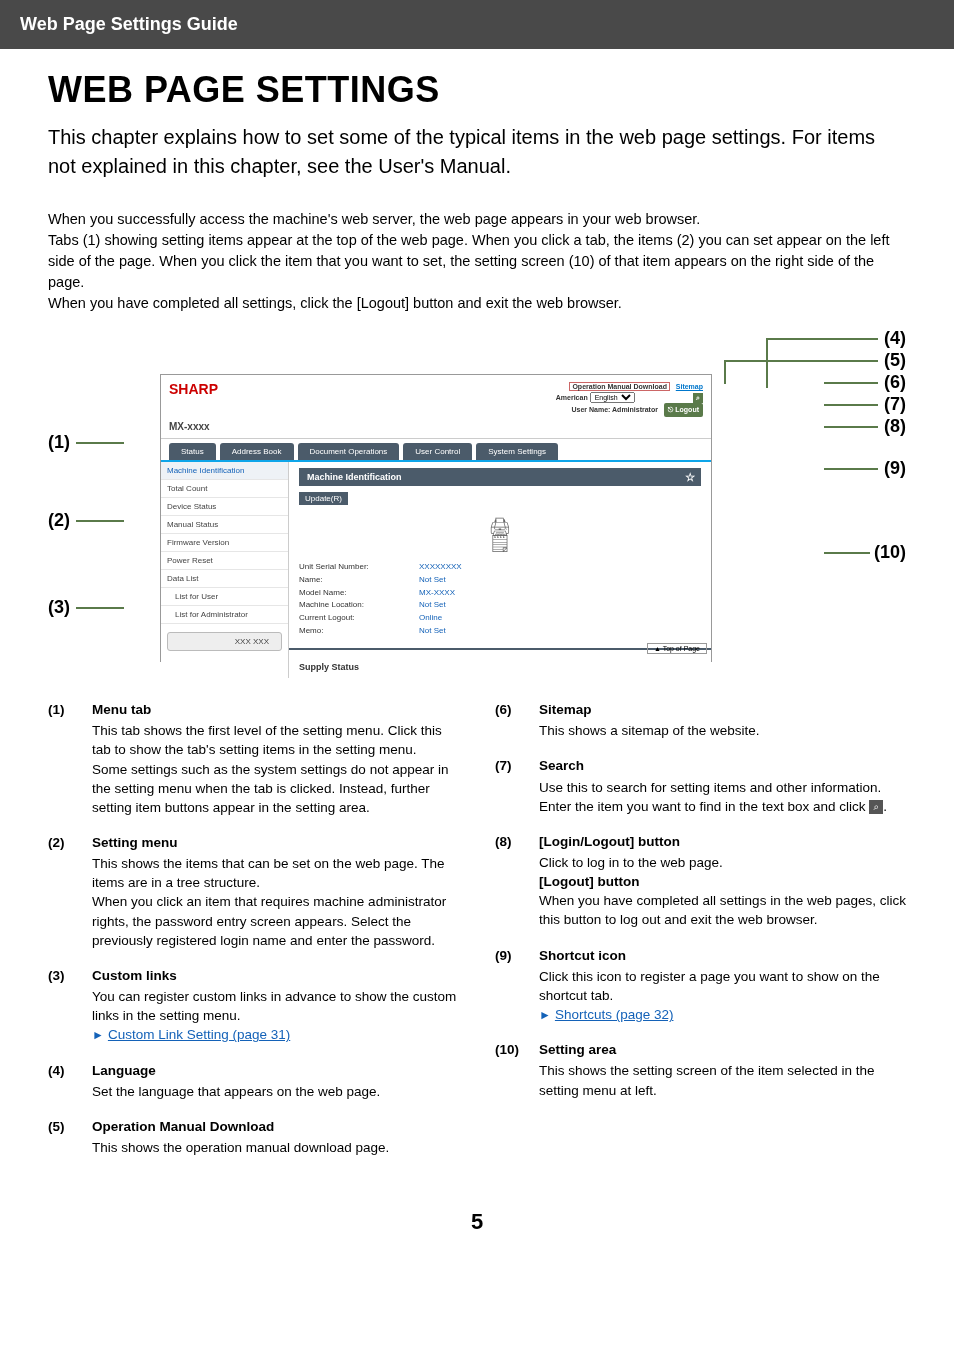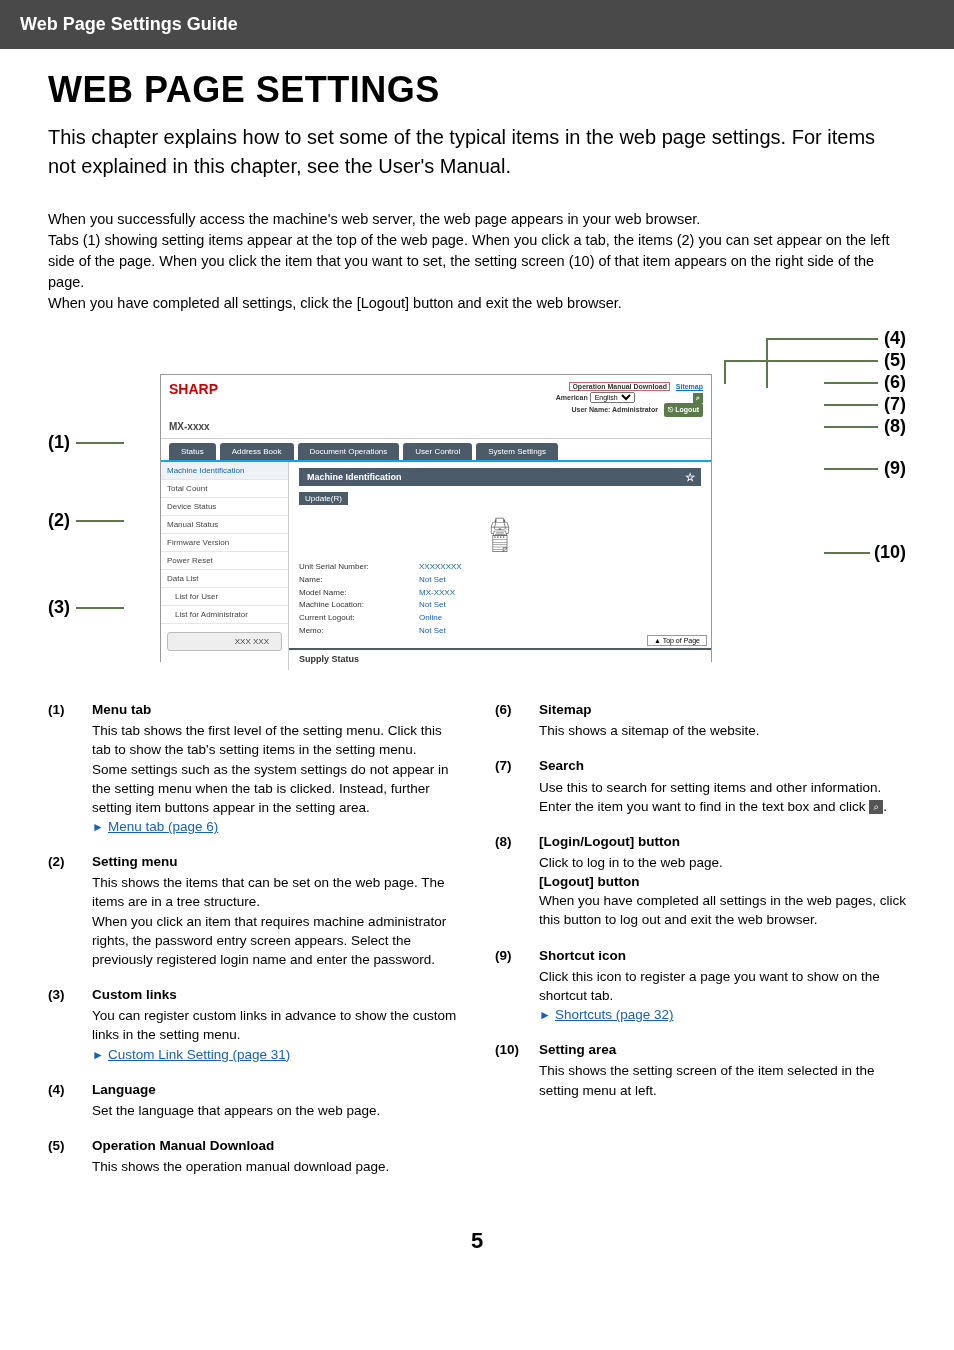--- a/index.html
+++ b/index.html
@@ -49,21 +49,21 @@
     .ss-side .custom{ margin:8px 6px; padding:4px 12px; border:1px solid #bbb; border-radius:3px; text-align:right; background:#eee; font-size:8px; color:#444;}
 
     .ss-main { flex:1; padding:6px 10px; background:#fff; position:relative;}
     .ss-main-head{ background:#4b5b6a; color:#fff; font-size:9px; font-weight:bold; padding:4px 8px; position:relative;}
     .ss-star{ position:absolute; right:6px; top:3px; color:#fff; font-size:11px;}
     .ss-update{ background:#4b5b6a; color:#fff; font-size:8px; padding:2px 6px; display:inline-block; margin:6px 0;}
     .ss-icon-stack{ text-align:center; margin: 8px 0 10px 0; font-size:18px; color:#666; line-height:0.9;}
     .ss-fields{ display:flex; font-size:8px;}
     .ss-labels{ width:120px; color:#333; line-height:1.6;}
     .ss-values{ color:#1462b8; line-height:1.6;}
-    .ss-supply{ border-top:2px solid #4b5b6a; margin:10px -10px 0 -10px; padding:4px 10px 0 10px; font-weight:bold; font-size:9px; color:#333;}
+    .ss-supply{ border-top:2px solid #4b5b6a; margin:10px -10px 0 -10px; padding:12px 10px 0 10px; font-weight:bold; font-size:9px; color:#333;}
     .ss-top-of-page{ border:1px solid #999; font-size:7px; padding:1px 6px; position:absolute; right:4px; bottom:24px;}
 
     
     .columns { display:flex; gap:36px; font-size:13.5px; line-height:1.42;}
     .col { flex:1; }
     .desc-block { margin-bottom: 16px; }
     .desc-head { display:flex; gap:10px; margin-bottom:2px;}
     .desc-n { width:34px; font-weight:bold; }
     .desc-t { font-weight:bold; }
     .desc-body { margin-left:44px; }
@@ -185,21 +185,20 @@
   <div class="columns">
     <div class="col">
 
       <div class="desc-block">
         <div class="desc-head">
             <span class="desc-n">(1)</span>
             <span class="desc-t">Menu tab</span>
           </div>
         <div class="desc-body">This tab shows the first level of the setting menu. Click this tab to show the tab's setting items in the setting menu.</div>
         <div class="desc-body">Some settings such as the system settings do not appear in the setting menu when the tab is clicked. Instead, further setting item buttons appear in the setting area.</div>
-        <div class="link-line"><span class="arrow">►</span><a>Menu tab (page 6)</a></div>
       </div>
 
       <div class="desc-block">
         <div class="desc-head">
             <span class="desc-n">(2)</span>
             <span class="desc-t">Setting menu</span>
           </div>
         <div class="desc-body">This shows the items that can be set on the web page. The items are in a tree structure.</div>
         <div class="desc-body">When you click an item that requires machine administrator rights, the password entry screen appears. Select the previously registered login name and enter the password.</div>
       </div>

